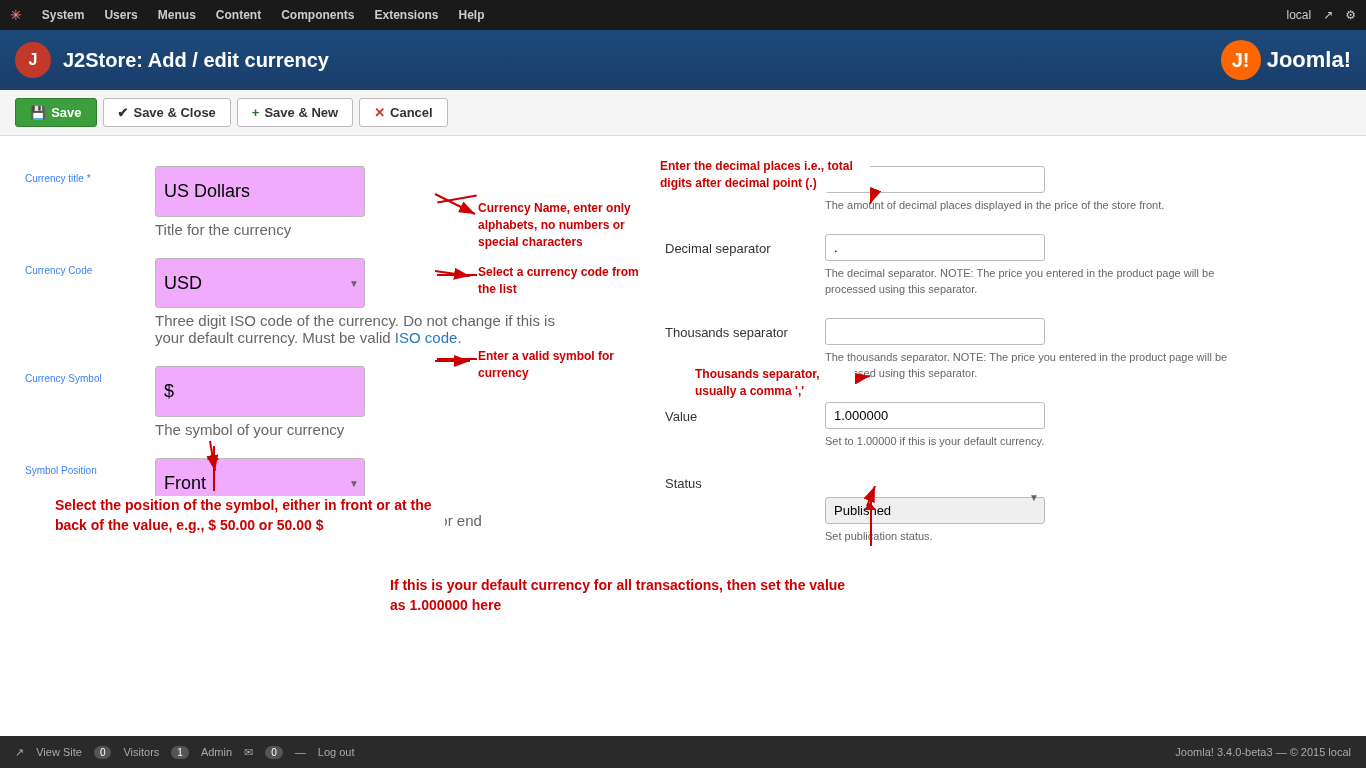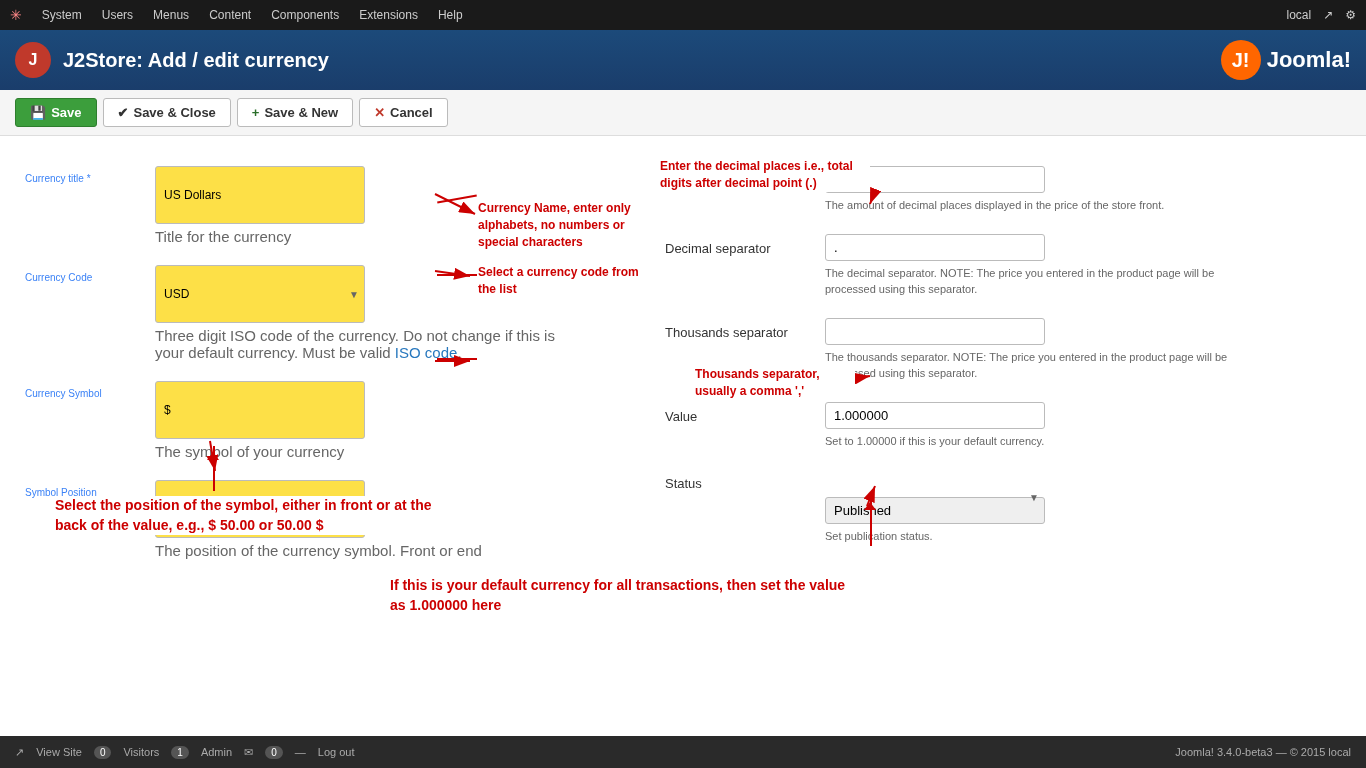--- a/index.html
+++ b/index.html
@@ -13,21 +13,21 @@
       align-items: center;
       padding: 0 10px;
       height: 30px;
       font-size: 12px;
     }
     .top-bar .joomla-icon {
       color: #f88;
       margin-right: 12px;
       font-size: 14px;
     }
-    .top-bar nav { display: flex; gap: 4px; flex: 1; }
+    .top-bar nav { display: flex; gap: 4px; flex: 1; font-weight: bold; }
     .top-bar nav span {
       padding: 4px 8px;
       cursor: pointer;
       color: #ccc;
     }
     .top-bar .right-icons { display: flex; align-items: flex-end; gap: 12px; }
     .top-bar .right-icons span { color: #ccc; font-size: 12px; }
 
     
     .header {
@@ -88,25 +88,25 @@
     
     .main-content {
       padding: 20px 25px;
       background: #fff;
       min-height: 580px;
       position: relative;
     }
     .form-control {
       width: 100%;
       max-width: 210px;
-      padding: 21px 8px;
+      padding: 14px 8px;
       border: 1px solid #bbb;
       border-radius: 3px;
-      font-size: 12px;
-      background: #fde047;
+      font-size: 18px;
+      background: #f0abfc;
     }
     .form-control-wide {
       width: 230px;
     }
     .form-hint {
       font-size: 15px;
       color: #666;
       margin-top: 4px;
       max-width: 420px;
     }
@@ -412,20 +412,23 @@
     <span>Currency Name, enter only alphabets, no numbers or special characters</span>
   </div>
 
   <div style="position:absolute;left:437px;top:62px;width:40px;height:2px;background:#cc0000;transform:rotate(-10deg);"></div>
 
   <div class="callout-box" style="left:478px; top:128px; max-width:170px; font-size:12px;">
     <span>Select a currency code from the list</span>
   </div>
   <div style="position:absolute;left:437px;top:138px;width:40px;height:2px;background:#cc0000;"></div>
 
+  <div class="callout-box" style="left:478px; top:212px; max-width:170px; font-size:12px;">
+    <span>Enter a valid symbol for currency</span>
+  </div>
   <div style="position:absolute;left:437px;top:222px;width:40px;height:2px;background:#cc0000;"></div>
 
   <div class="callout-box" style="left:55px; top:360px; max-width:390px; font-size:14px; color:#cc0000; font-weight:bold;">
     <span>Select the position of the symbol, either in front or at the back of the value, e.g., $ 50.00 or 50.00 $</span>
   </div>
 
   <div style="position:absolute;left:213px;top:310px;width:2px;height:45px;background:#cc0000;"></div>
   <div style="position:absolute;left:207px;top:310px;border:6px solid transparent;border-bottom:8px solid #cc0000;width:0;height:0;"></div>
 
   <div class="callout-box" style="left:695px; top:230px; max-width:160px; font-size:12px;">

